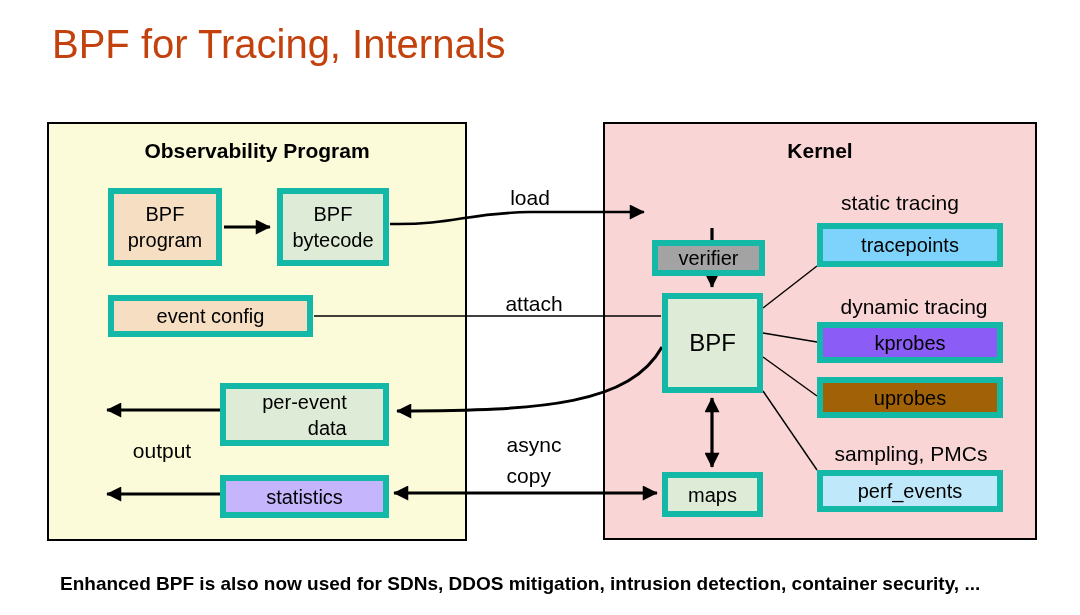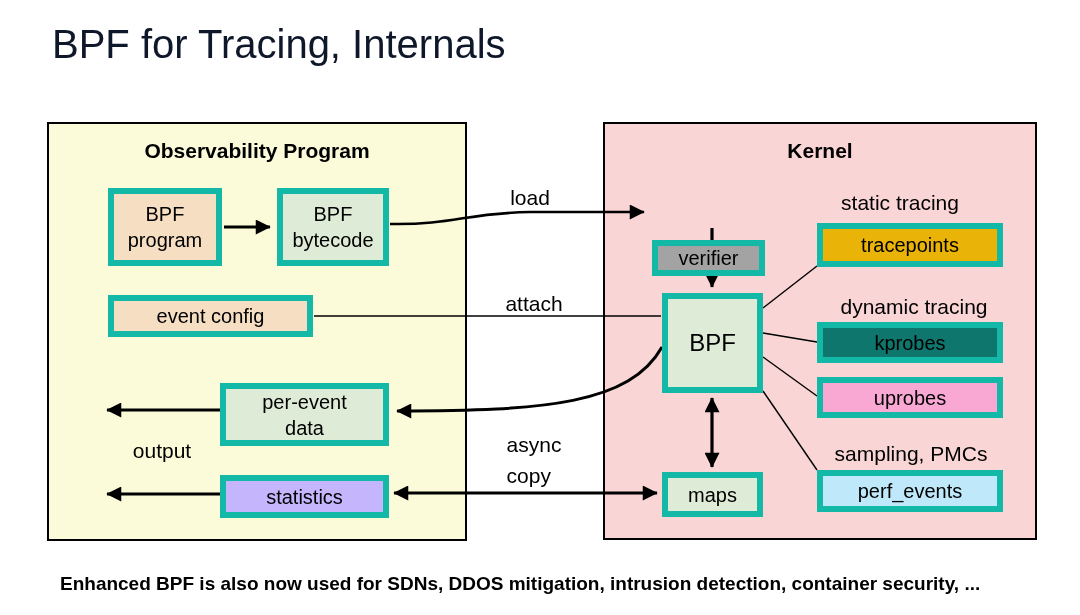--- a/index.html
+++ b/index.html
@@ -2,21 +2,21 @@
 <html><head>
 <meta charset="utf-8">
 <style>
   html,body{margin:0;padding:0;background:#ffffff;}
   .canvas{
     position:relative;width:1080px;height:615px;background:#ffffff;overflow:hidden;
     font-family:"Liberation Sans","DejaVu Sans",sans-serif;color:#000;
   }
   .slide-title{
     position:absolute;left:52px;top:22px;font-size:40px;font-weight:normal;
-    letter-spacing:0px;color:#0f172a;white-space:nowrap;
+    letter-spacing:0px;color:#c2410c;white-space:nowrap;
   }
   .panel{
     position:absolute;border:2px solid #000;box-sizing:border-box;
   }
   .panel-header{
     position:absolute;top:139px;transform:translateX(-50%);
     font-size:21px;font-weight:bold;white-space:nowrap;
   }
   .node{
     position:absolute;border:6px solid #14b8a6;box-sizing:border-box;
@@ -66,30 +66,30 @@
     <path d="M 763 333 L 817 342" stroke-width="1.4"></path>
     <path d="M 763 357 L 817 396" stroke-width="1.4"></path>
     <path d="M 763 391 L 817 470" stroke-width="1.4"></path>
   </svg>
 
   <div class="node" style="left: 108px; top: 188px; width: 114px; height: 78px; background-color: rgb(245, 222, 194);">BPF
 program</div>
   <div class="node" style="left: 277px; top: 188px; width: 112px; height: 78px; background-color: rgb(222, 235, 214);">BPF
 bytecode</div>
   <div class="node" style="left: 108px; top: 295px; width: 205px; height: 42px; background-color: rgb(245, 222, 194);">event config</div>
-  <div class="node" style="left: 220px; top: 383px; width: 169px; height: 63px; background-color: rgb(222, 235, 214);">per-event
+  <div class="node" style="left: 220px; top: 383px; width: 169px; height: 63px; background-color: rgb(222, 235, 214); text-align: right;">per-event
 data</div>
   <div class="node" style="left: 220px; top: 475px; width: 169px; height: 43px; background-color: #c4b5fd;">statistics</div>
 
   <div class="node" style="left: 652px; top: 192px; width: 113px; height: 36px; background-color: #a3a3a3; margin-top: 48px;">verifier</div>
   <div class="node big" style="left: 662px; top: 293px; width: 101px; height: 100px; background-color: rgb(222, 235, 214);">BPF</div>
   <div class="node" style="left: 662px; top: 472px; width: 101px; height: 45px; background-color: rgb(222, 235, 214);">maps</div>
-  <div class="node" style="left: 817px; top: 223px; width: 186px; height: 44px; background-color: #eab308;">tracepoints</div>
-  <div class="node" style="left: 817px; top: 322px; width: 186px; height: 41px; background-color: #0f766e;">kprobes</div>
-  <div class="node" style="left: 817px; top: 377px; width: 186px; height: 41px; background-color: #f9a8d4;">uprobes</div>
+  <div class="node" style="left: 817px; top: 223px; width: 186px; height: 44px; background-color: #7dd3fc;">tracepoints</div>
+  <div class="node" style="left: 817px; top: 322px; width: 186px; height: 41px; background-color: #8b5cf6;">kprobes</div>
+  <div class="node" style="left: 817px; top: 377px; width: 186px; height: 41px; background-color: #a16207;">uprobes</div>
   <div class="node" style="left: 817px; top: 470px; width: 186px; height: 42px; background-color: rgb(191, 233, 250);">perf_events</div>
 
   <div class="lbl" style="left:530px;top:183px;">load</div>
   <div class="lbl" style="left:534px;top:289px;">attach</div>
   <div class="lbl" style="left:534px;top:429px;line-height:31px;">async
 copy</div>
   <div class="lbl" style="left:162px;top:436px;">output</div>
   <div class="lbl" style="left:900px;top:188px;">static tracing</div>
   <div class="lbl" style="left:914px;top:292px;">dynamic tracing</div>
   <div class="lbl" style="left:911px;top:439px;">sampling, PMCs</div>

